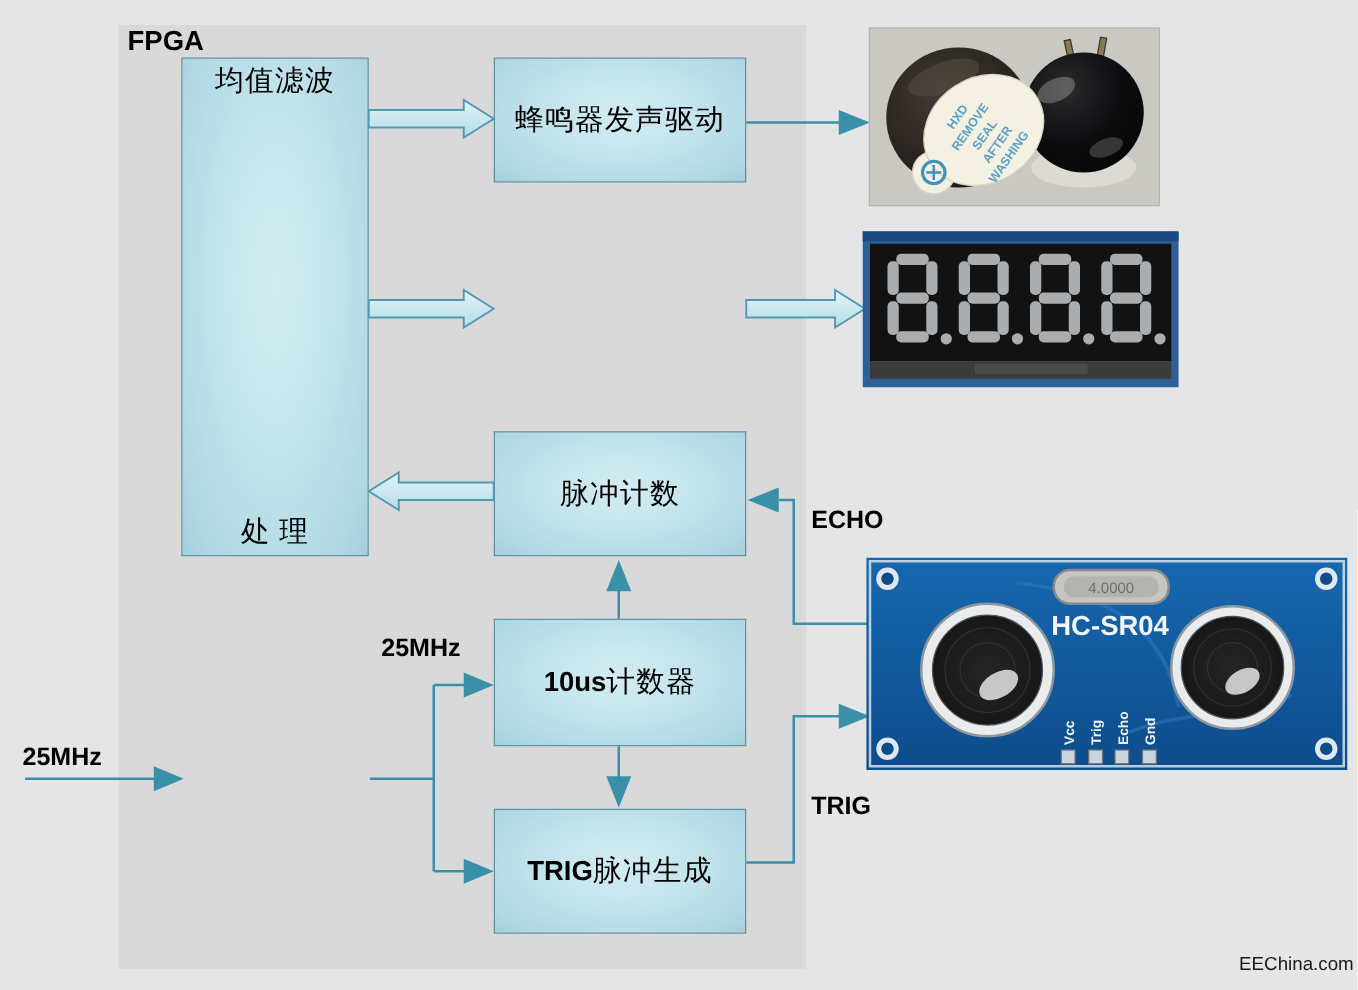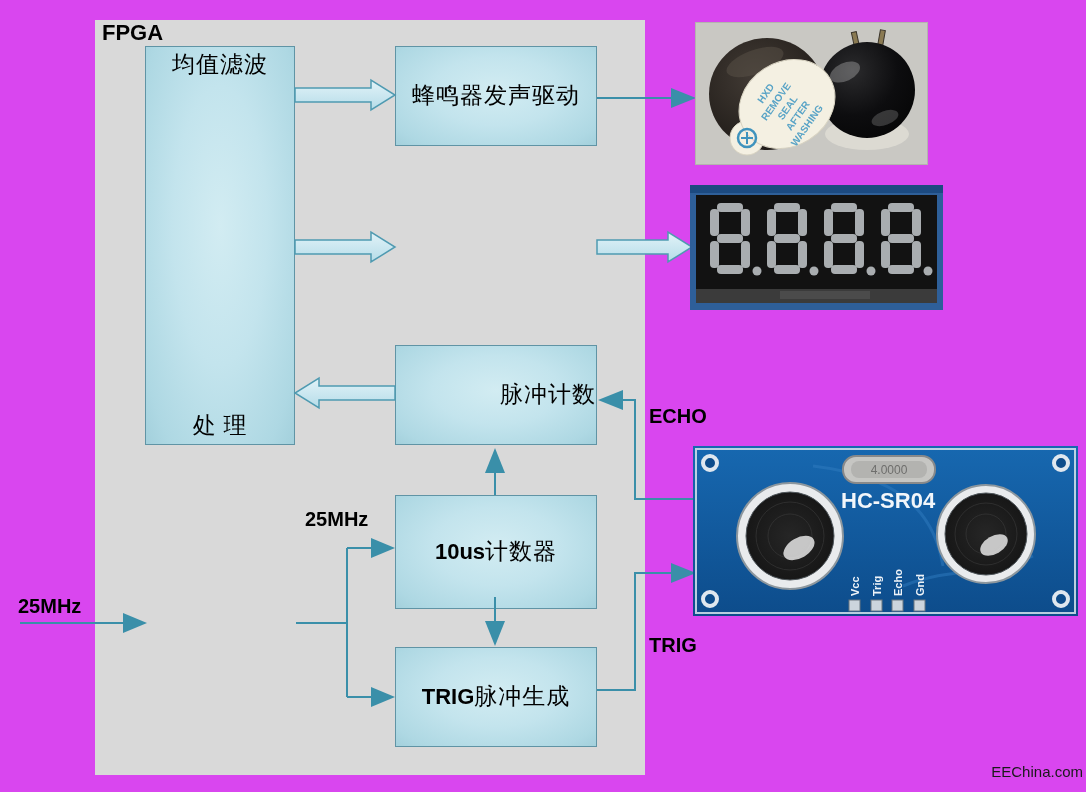--- a/index.html
+++ b/index.html
@@ -1,16 +1,16 @@
 <!DOCTYPE html>
 <html><head>
 <meta charset="utf-8">
 <style>
   html,body{margin:0;padding:0;background:#ffffff;font-family:"Liberation Sans",sans-serif;}
-  #canvas{position:relative;width:1086px;height:792px;background:#d946ef;overflow:hidden;}
+  #canvas{position:relative;width:1086px;height:792px;background:#e5e5e5;overflow:hidden;}
   .fpga-region{position:absolute;left:95px;top:20px;width:550px;height:755px;background:#d9d9d9;}
   .fpga-label{position:absolute;left:102px;top:20px;font-size:22px;font-weight:bold;color:#000;}
   .blk{position:absolute;display:flex;flex-direction:column;align-items:center;justify-content:center;
        background:radial-gradient(ellipse at 50% 45%, #d2ecf2 0%, #c3e4ed 45%, #aed8e3 85%, #a3d0dc 100%);
        border:1.5px solid #6094a5;box-sizing:border-box;text-align:center;}
   .cjk{font-family:"Liberation Serif",serif;font-weight:normal;color:#000;font-size:23px;letter-spacing:1px;line-height:36px;}
   .lat{font-family:"Liberation Sans",sans-serif;font-weight:bold;color:#000;font-size:22px;}
   .pll-text{font-family:"Liberation Sans",sans-serif;font-weight:bold;font-size:42px;letter-spacing:1px;color:#000;}
   .sig{position:absolute;font-size:20px;font-weight:bold;color:#000;}
   .arrows{position:absolute;left:0;top:0;width:1086px;height:792px;pointer-events:none;}
@@ -29,25 +29,25 @@
   <div class="blk" style="left:145px;top:46px;width:150px;height:399px;justify-content:space-between;">
     <div class="cjk">均值滤波</div>
     <div class="cjk">处 理</div>
   </div>
 
   <div class="blk" style="left:395px;top:46px;width:202px;height:100px;">
     <div class="cjk">蜂鸣器发声驱动</div>
   </div>
 
 
-  <div class="blk" style="left:395px;top:345px;width:202px;height:100px;align-items:flex-end;">
+  <div class="blk" style="left:395px;top:345px;width:202px;height:100px;">
     <div class="cjk">脉冲计数</div>
   </div>
 
-  <div class="blk" style="left:395px;top:495px;width:202px;height:114px;flex-direction:row;">
+  <div class="blk" style="left:395px;top:495px;width:202px;height:102px;flex-direction:row;">
     <span class="lat">10us</span>
       <span class="cjk">计数器</span>
   </div>
 
   <div class="blk" style="left:395px;top:647px;width:202px;height:100px;flex-direction:row;">
     <span class="lat">TRIG</span>
       <span class="cjk">脉冲生成</span>
   </div>
 
 

